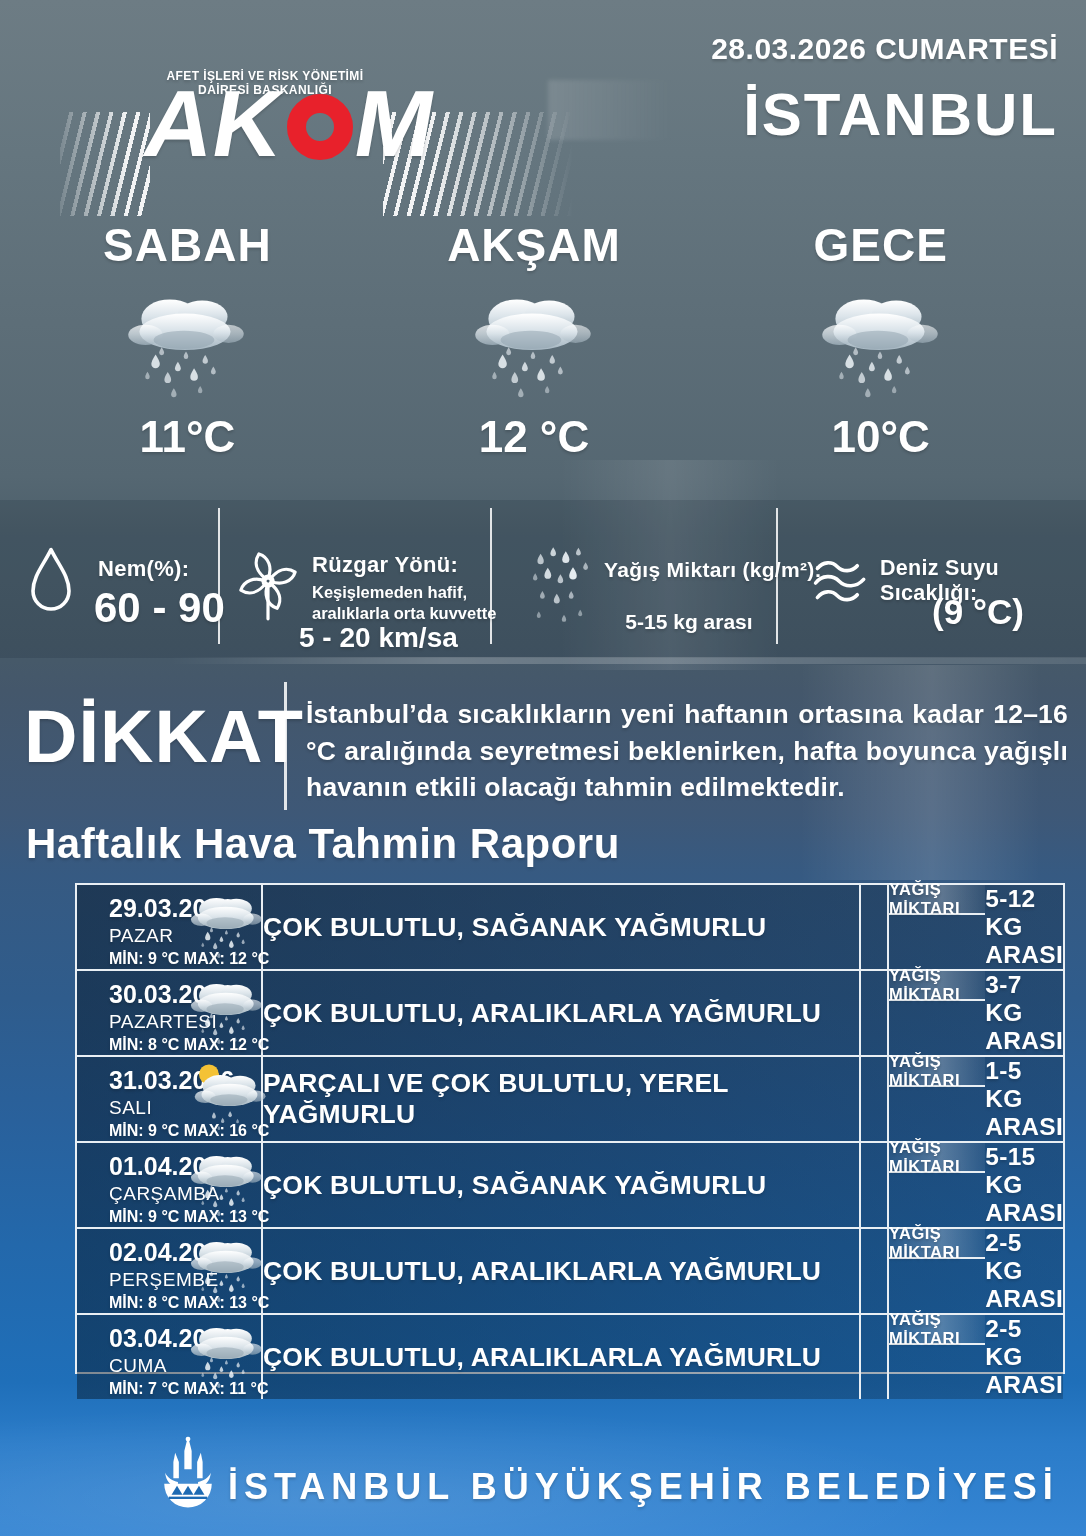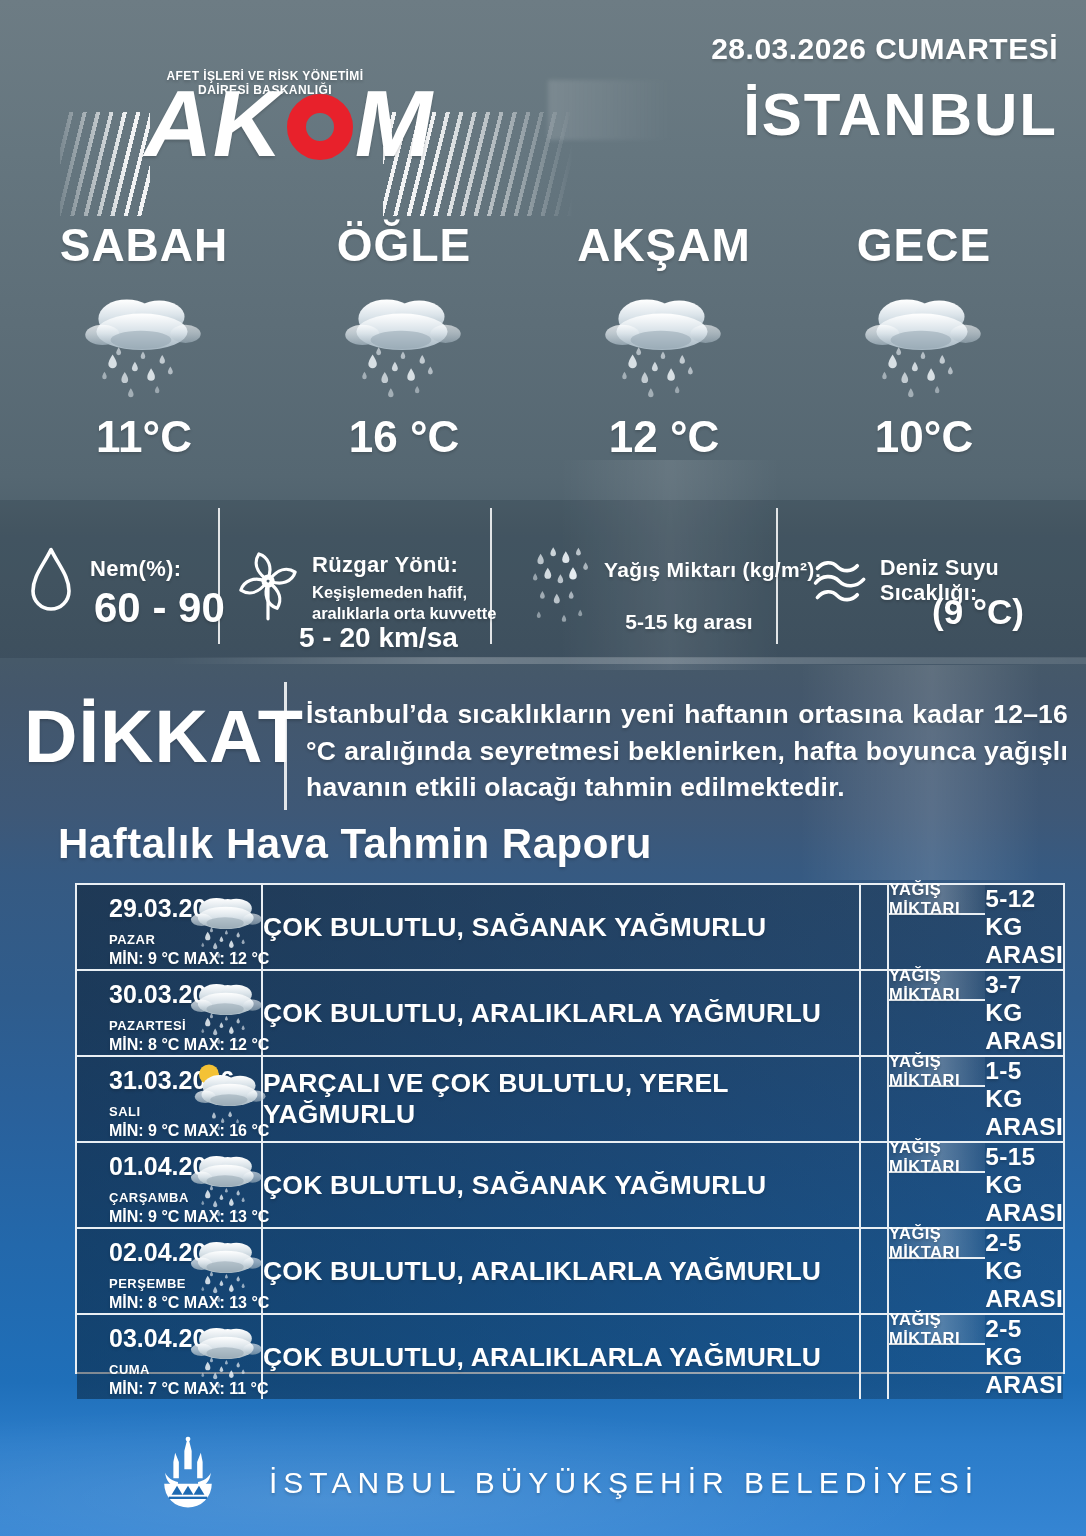--- a/index.html
+++ b/index.html
@@ -46,37 +46,37 @@
   .m-mid{font-size:28px;font-weight:700;}
   .m-val21{font-size:21px;font-weight:700;}
   .m-val34{font-size:35px;font-weight:700;}
 
   
   .warn-title{position:absolute;left:24px;top:700px;font-size:74px;font-weight:800;letter-spacing:1px;line-height:1;}
   .warn-divider{position:absolute;left:284px;top:682px;width:3px;height:128px;background:rgba(255,255,255,.85);}
   .warn-text{position:absolute;left:306px;top:696px;width:762px;font-size:26.5px;font-weight:700;line-height:1.38;text-align:justify;letter-spacing:.2px;}
 
   
-  .weekly-title{position:absolute;left:26px;top:820px;font-size:42px;font-weight:800;letter-spacing:.5px;margin-left:32px;}
+  .weekly-title{position:absolute;left:26px;top:820px;font-size:42px;font-weight:800;letter-spacing:.5px;}
   .wtable{position:absolute;left:75px;top:883px;width:990px;height:491px;border:2.5px solid #e9eff4;box-sizing:border-box;display:flex;flex-direction:column;}
   .wrow{flex:1;display:flex;position:relative;background:linear-gradient(90deg,rgba(4,18,32,.46),rgba(8,30,52,.28));}
   .wrow + .wrow{border-top:2.5px solid #e9eff4;}
   .c-date{width:186px;border-right:2.5px solid #e9eff4;position:relative;padding:9px 0 0 32px;box-sizing:border-box;}
   .c-date .d1{font-size:25px;font-weight:800;}
-  .c-date .d2{font-size:13px;font-weight:700;letter-spacing:.5px;margin-top:9px;}
+  .c-date .d2{font-size:19px;font-weight:400;letter-spacing:.5px;margin-top:2px;}
   .c-date .d3{font-size:16px;font-weight:800;margin-top:3px;white-space:nowrap;}
   .row-icon{position:absolute;right:-14px;top:0px;width:96px;height:82px;z-index:2;}
   .c-desc{width:598px;border-right:2.5px solid #e9eff4;display:flex;align-items:center;box-sizing:border-box;font-size:26.5px;font-weight:800;letter-spacing:.2px;}
   .c-gap{width:26px;}
   .c-amt{flex:1;border-left:2.5px solid #e9eff4;display:flex;flex-direction:row;}
   .amt-head{height:28px;border-bottom:2.5px solid #e9eff4;display:flex;align-items:center;justify-content:center;font-size:16.5px;font-weight:800;letter-spacing:.5px;background:linear-gradient(90deg,rgba(255,255,255,.05),rgba(255,255,255,.26) 55%,rgba(255,255,255,.06));}
   .amt-val{flex:1;display:flex;align-items:center;justify-content:center;font-size:24.5px;font-weight:800;letter-spacing:.3px;}
 
   
-  .footer-org{position:absolute;left:228px;top:1466px;font-size:30px;font-weight:400;letter-spacing:6px;white-space:nowrap;margin-left:41px;}
+  .footer-org{position:absolute;left:228px;top:1466px;font-size:36px;font-weight:700;letter-spacing:6px;white-space:nowrap;}
   .ibb-logo{position:absolute;left:156px;top:1436px;width:64px;height:92px;}
   .hidden-defs{position:absolute;width:0;height:0;overflow:hidden;}
   .abs{position:absolute;}
 </style>
 </head>
 <body>
 
 <svg class="hidden-defs" aria-hidden="true">
   <defs>
     <linearGradient id="cg" x1="0" y1="0" x2="0" y2="1">
@@ -205,27 +205,20 @@
 
   <div class="periods">
     <div class="period">
       <div class="period-label">SABAH</div>
       <svg class="period-icon">
           <use href="#icon-rain-cloud"></use>
         </svg>
       <div class="period-temp">11°C</div>
     </div>
     <div class="period">
-      <div class="period-label">ÖĞLE</div>
-      <svg class="period-icon">
-          <use href="#icon-rain-cloud"></use>
-        </svg>
-      <div class="period-temp">16 °C</div>
-    </div>
-    <div class="period">
       <div class="period-label">AKŞAM</div>
       <svg class="period-icon">
           <use href="#icon-rain-cloud"></use>
         </svg>
       <div class="period-temp">12 °C</div>
     </div>
     <div class="period">
       <div class="period-label">GECE</div>
       <svg class="period-icon">
           <use href="#icon-rain-cloud"></use>
@@ -235,21 +228,21 @@
   </div>
 
   <div class="metrics">
     <div class="vdiv" style="left:218px;"></div>
     <div class="vdiv" style="left:490px;"></div>
     <div class="vdiv" style="left:776px;"></div>
 
     <svg class="abs" style="left:24px;top:44px;width:54px;height:76px;">
         <use href="#icon-drop-outline"></use>
       </svg>
-    <div class="abs m-label" style="left:90px;top:56px;">Nem(%):</div>
+    <div class="abs m-label" style="left:98px;top:56px;">Nem(%):</div>
     <div class="abs m-big" style="left:94px;top:84px;">60 - 90</div>
 
     <svg class="abs" style="left:236px;top:38px;width:64px;height:104px;">
         <use href="#icon-pinwheel"></use>
       </svg>
     <div class="abs m-label" style="left:312px;top:52px;">Rüzgar Yönü:</div>
     <div class="abs m-small" style="left:312px;top:82px;">Keşişlemeden hafif,</div>
     <div class="abs m-small" style="left:312px;top:103px;">aralıklarla orta kuvvette</div>
     <div class="abs m-mid" style="left:299px;top:122px;">5 - 20 km/sa</div>
 

